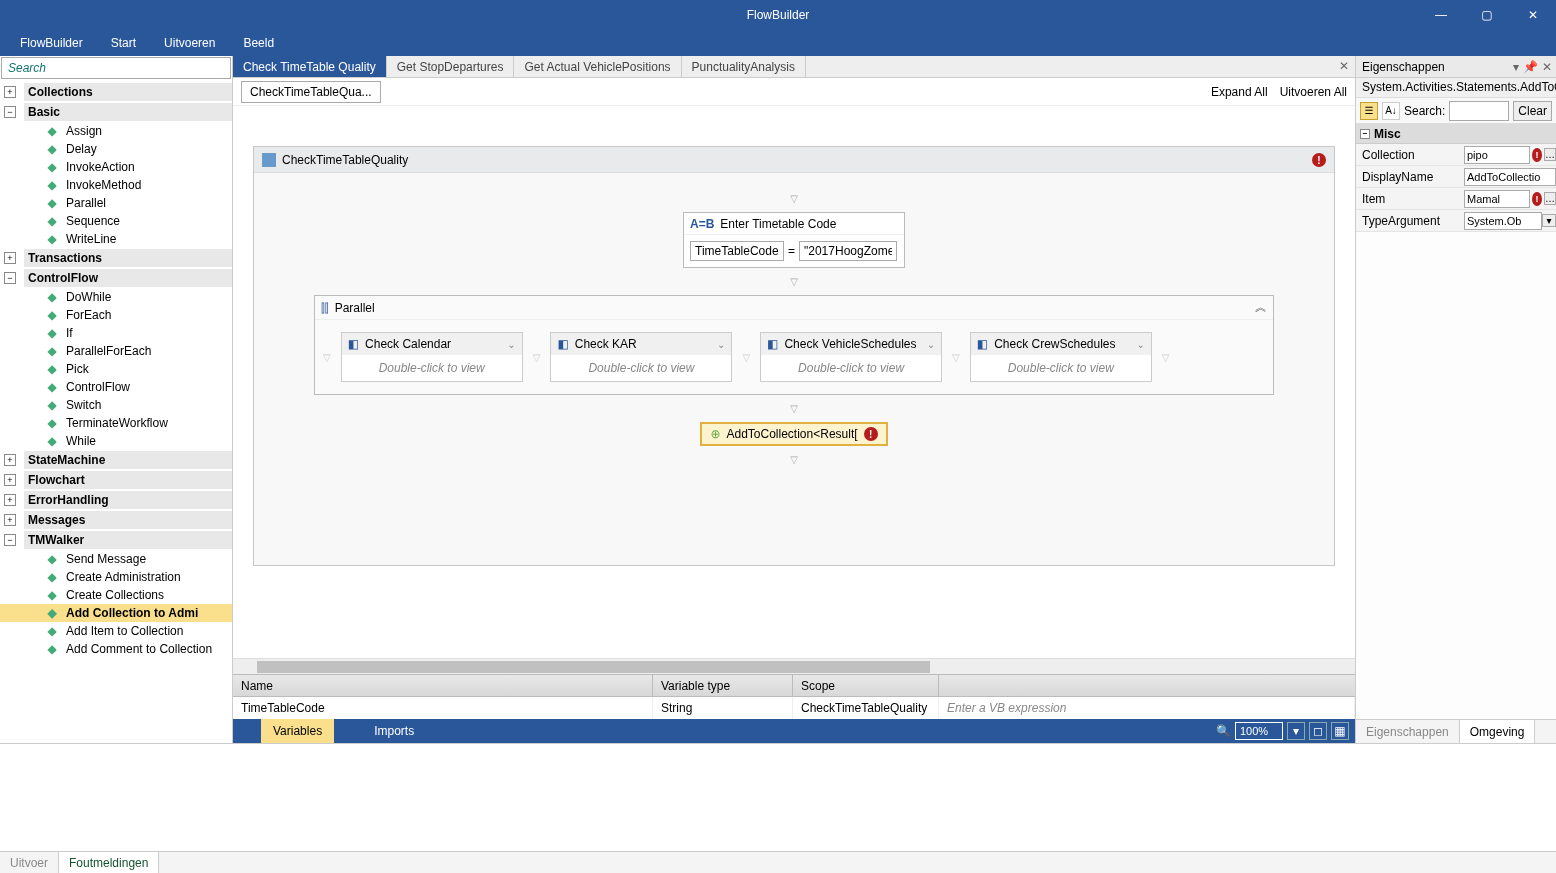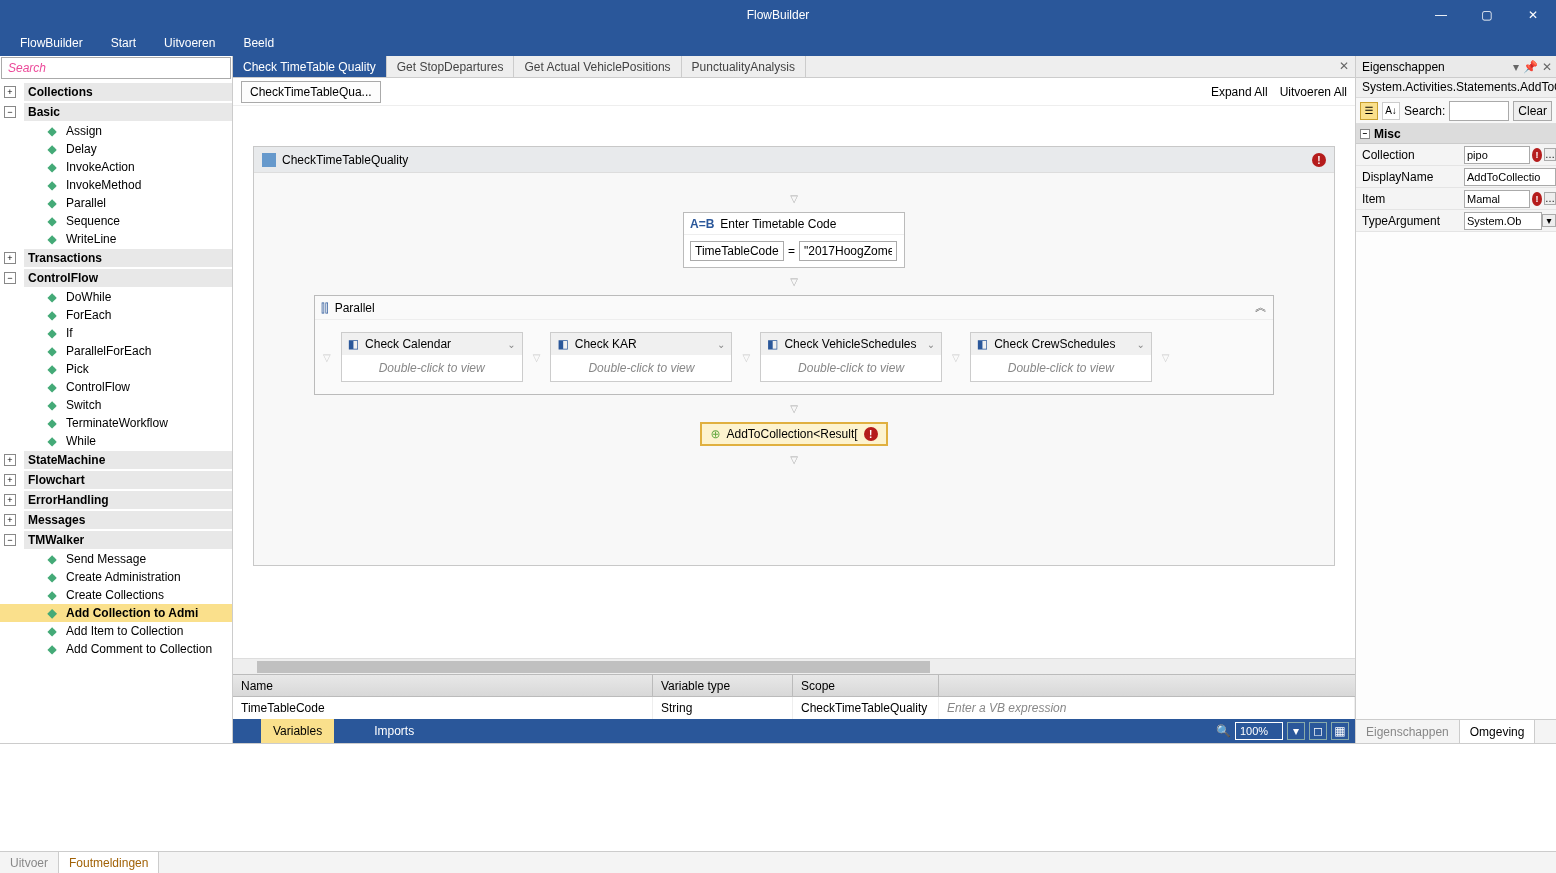--- a/index.html
+++ b/index.html
@@ -14,21 +14,21 @@
 
 
 .menubar { height: 27px; background: #2a579a; color: #fff; display: flex; align-items: stretch; padding-left: 6px; }
 .menubar .item { padding: 0 14px; display: flex; align-items: center; cursor: pointer; }
 
 
 .main { flex: 1; display: flex; min-height: 0; background: #fff; }
 
 
 .sidebar { width: 233px; border-right: 1px solid #ccc; display: flex; flex-direction: column; }
-.searchbox { height: 22px; border: 1px solid #aaa; margin: 1px; padding: 0 6px; color: #ec4899; font-style: italic; display: flex; align-items: center; cursor: text; }
+.searchbox { height: 22px; border: 1px solid #aaa; margin: 1px; padding: 0 6px; color: #0f766e; font-style: italic; display: flex; align-items: center; cursor: text; }
 .tree { flex: 1; overflow: auto; padding-top: 2px; }
 .tree .group { }
 .tree .group-hdr { display: flex; align-items: center; height: 20px; padding-left: 4px; cursor: pointer; }
 .tree .group-hdr .exp { width: 12px; height: 12px; border: 1px solid #888; display: flex; align-items: center; justify-content: center; font-size: 9px; margin-right: 8px; background: #fff; }
 .tree .group-hdr .lbl { font-weight: bold; background: #e8e8e8; padding: 2px 4px; flex: 1; }
 .tree .leaf { display: flex; align-items: center; height: 18px; padding-left: 44px; cursor: pointer; }
 .tree .leaf .ico { width: 16px; height: 14px; margin-right: 6px; display: flex; align-items: center; justify-content: center; }
 .tree .leaf.selected { background: #fae08c; font-weight: bold; }
 .tree .leaf.selected .lbl { font-weight: bold; }
 
@@ -110,21 +110,21 @@
 .props .prow .pd { width: 16px; text-align: center; border: 1px solid #aaa; background: #eee; cursor: pointer; font-size: 10px; }
 .props .fill { flex: 1; background: #fdfdfd; }
 .props .ptabs { height: 24px; display: flex; border-top: 1px solid #ccc; }
 .props .ptabs .pt { padding: 0 10px; display: flex; align-items: center; cursor: pointer; border-right: 1px solid #ccc; color: #888; }
 .props .ptabs .pt.active { background: #fff; color: #000; }
 
 
 .output { height: 108px; background: #fff; border-top: 1px solid #ccc; }
 .output-tabs { height: 22px; display: flex; align-items: stretch; border-top: 1px solid #ccc; background: #f4f4f4; }
 .output-tabs .ot { padding: 0 10px; display: flex; align-items: center; cursor: pointer; border-right: 1px solid #ccc; color: #888; }
-.output-tabs .ot.active { background: #fff; color: #a16207; }
+.output-tabs .ot.active { background: #fff; color: #14532d; }
 </style>
 </head>
 <body>
 
 <div class="app">
 
   <div class="titlebar">
     <div class="title">FlowBuilder</div>
     <div class="controls">
       <div>—</div>

